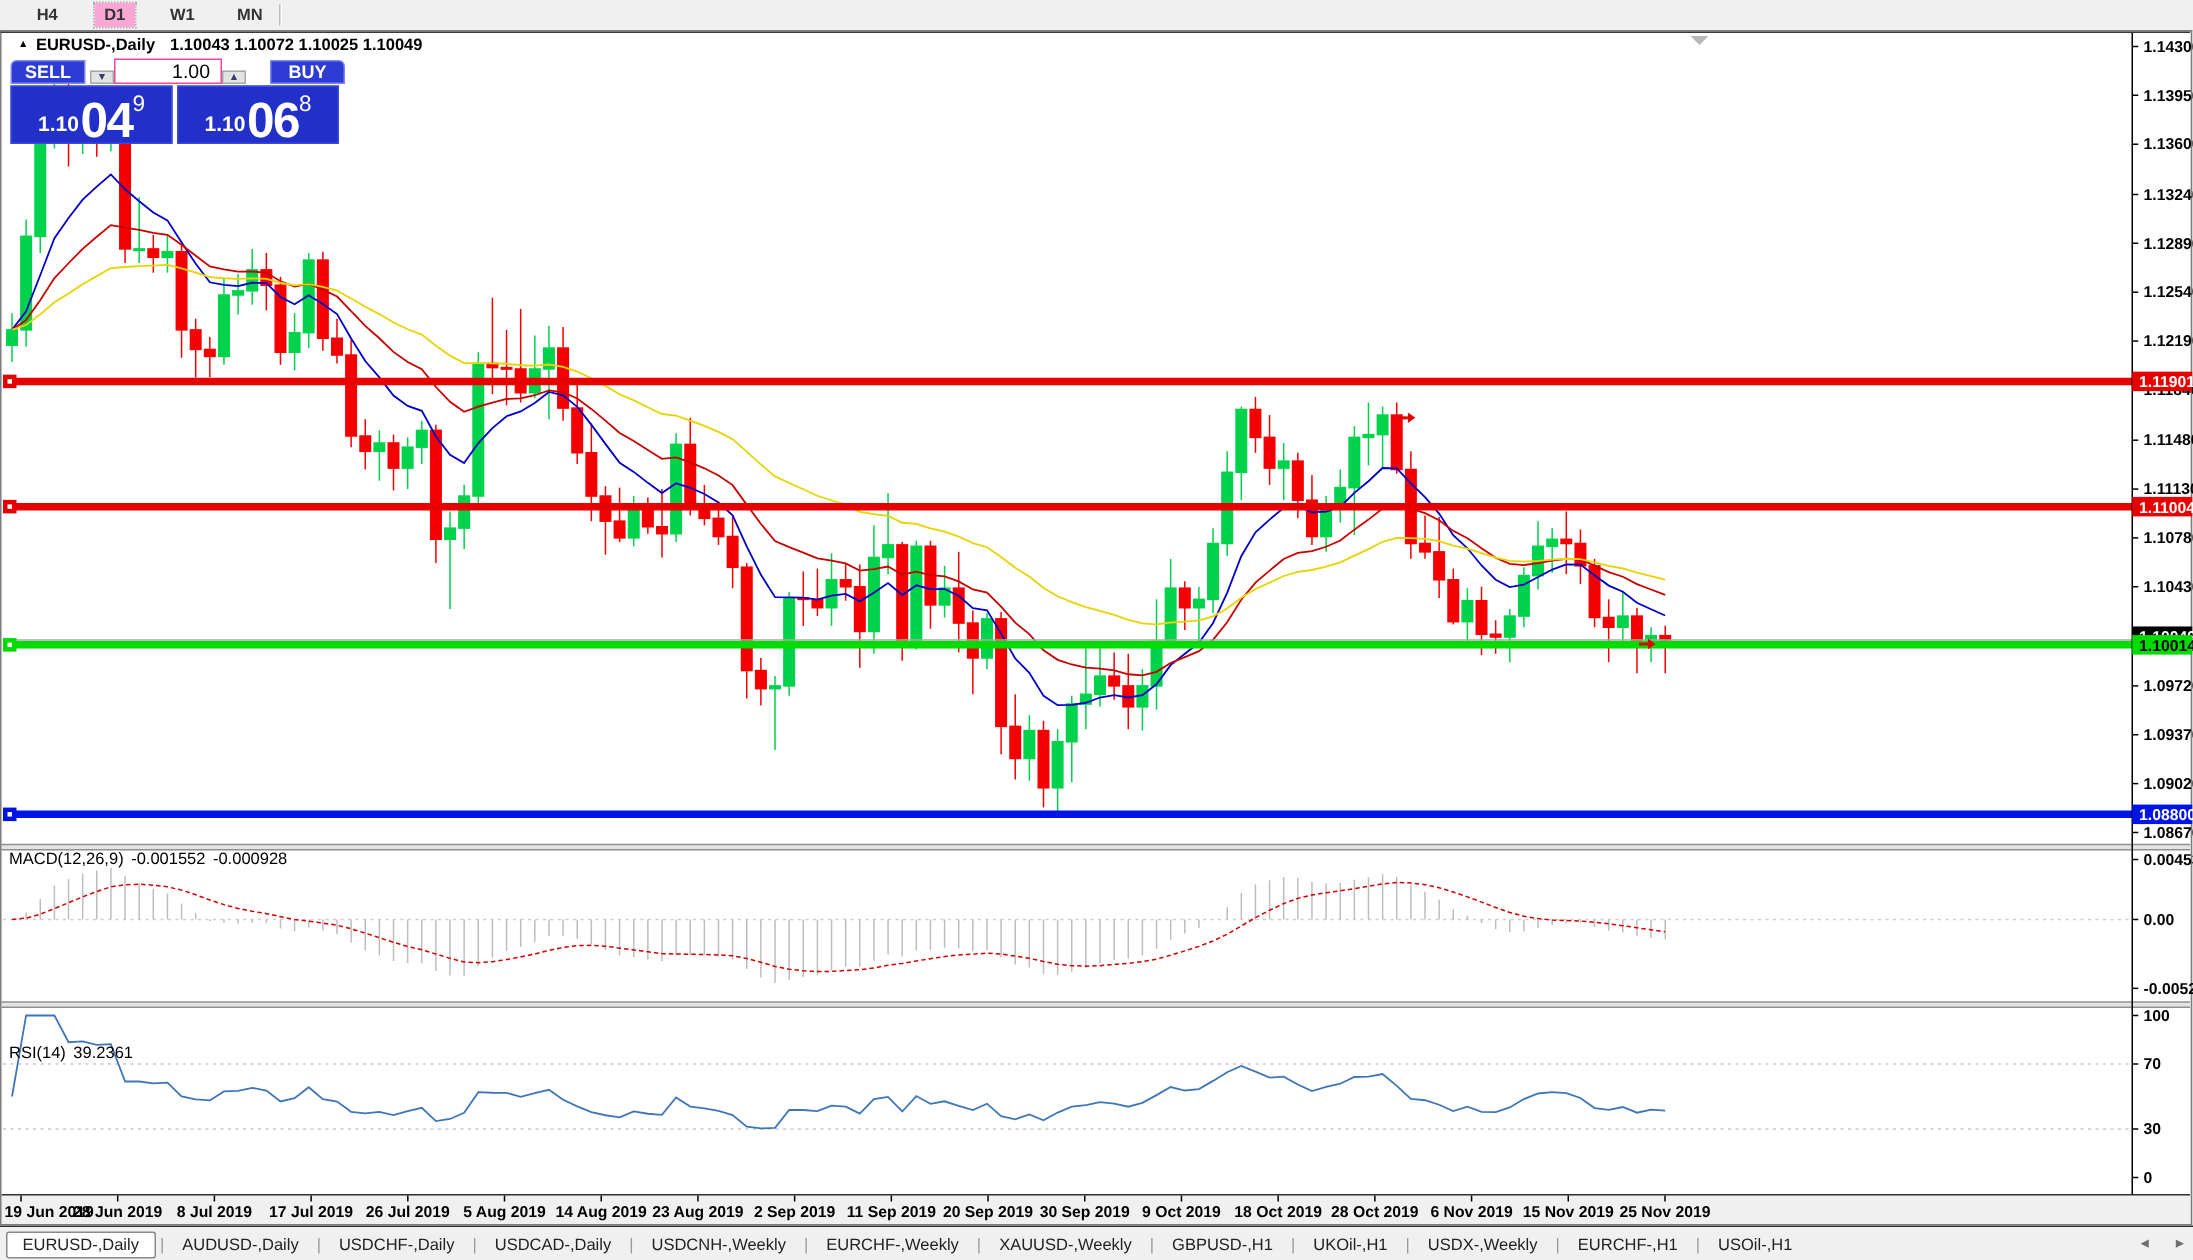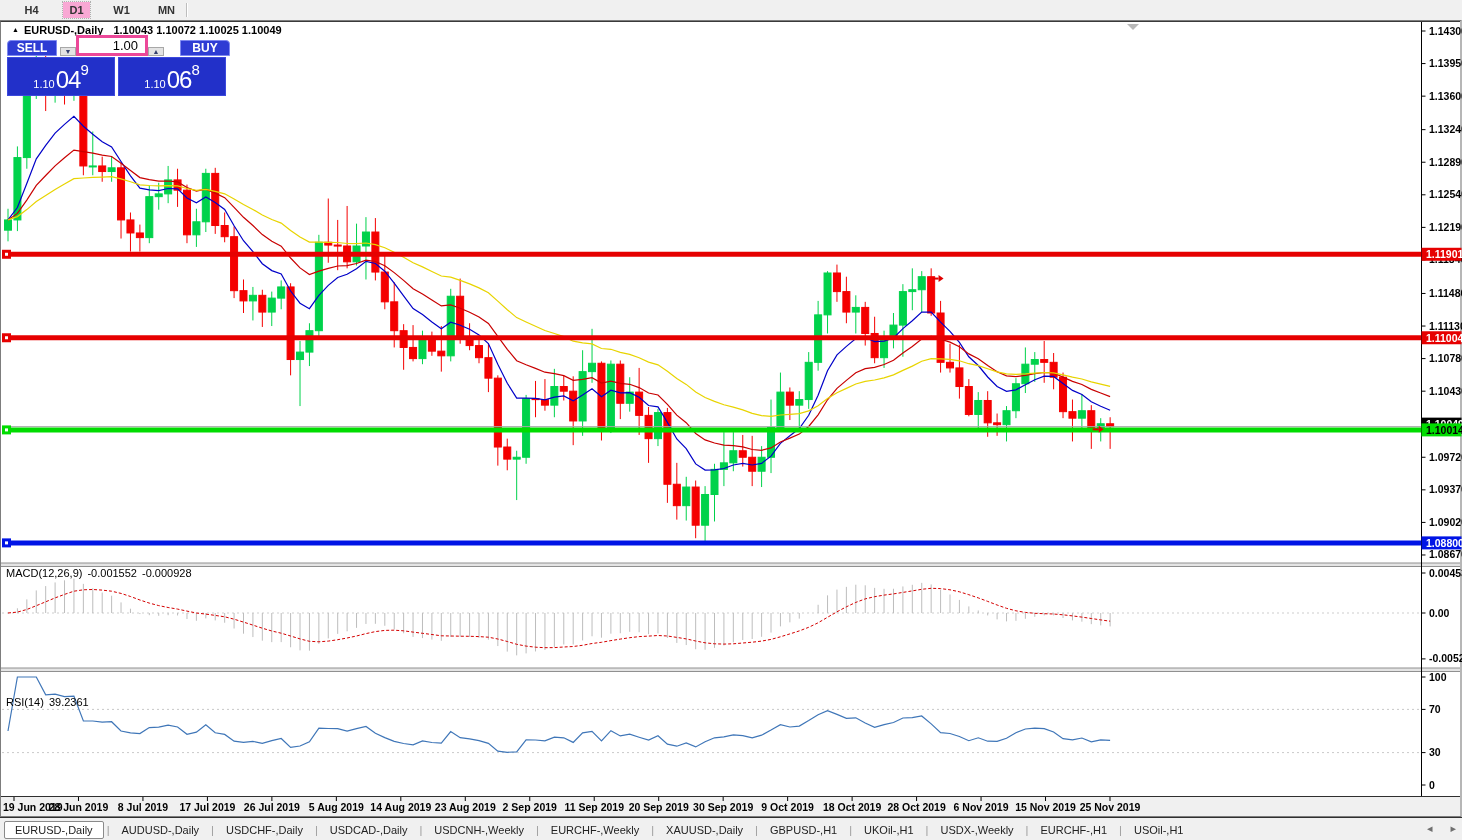--- a/index.html
+++ b/index.html
@@ -18,28 +18,28 @@
   .chart-title .sym{margin-right:10px}
   
   .ocp{position:absolute;left:7px;top:42px;width:223px;z-index:6}
   .ocp .row1{display:flex;height:14px;align-items:flex-end}
   .tr-btn{width:50px;background:#2e3cd4;border:1px solid #7d88f0;color:#fff;font-size:12px;font-weight:700;
           display:flex;align-items:center;justify-content:center;box-sizing:border-box}
   .tr-btn.sell{border-radius:4px 0 0 0;margin-right:3px}
   .tr-btn.buy{border-radius:0 4px 0 0;margin-left:16px}
   .spin{width:16px;background:#e3e3e3;border:1px solid #a8a8a8;box-sizing:border-box;color:#35406e;
         font-size:7px;display:flex;align-items:center;justify-content:center}
-  .vol{flex:1;min-width:0;border:3px solid #ec4899;box-sizing:border-box;font-family:"Liberation Sans",sans-serif;
+  .vol{flex:1;min-width:0;border:1px solid #ec4899;box-sizing:border-box;font-family:"Liberation Sans",sans-serif;
        font-size:13px;text-align:right;padding:0 7px 0 0;background:#fff;color:#000}
   .ocp .row2{display:flex;margin-top:1px}
   .pbox{width:108px;height:39px;background:#2230c9;border:1px solid #3c49dd;box-sizing:border-box;color:#fff;
         display:flex;align-items:flex-end;justify-content:center;padding-bottom:2px}
   .pbox.sellp{margin-right:3px}
-  .pbox .pre{font-size:11px;font-weight:400;margin:0 1px 3px 0}
-  .pbox .big{font-size:24px;font-weight:400;line-height:26px;letter-spacing:-1px}
+  .pbox .pre{font-size:14px;font-weight:700;margin:0 1px 3px 0}
+  .pbox .big{font-size:33px;font-weight:700;line-height:26px;letter-spacing:-1px}
   .pbox .sup{font-size:15px;font-weight:400;margin-bottom:15px}
   
   .pane-label{position:absolute;left:6px;font-size:11px;font-weight:400;color:#000;z-index:5;white-space:nowrap}
   .pane-label span{margin-right:0}
   .pane-label .val{margin-left:5px}
   
   .tabbar{position:absolute;left:0;top:817px;width:1462px;height:23px;background:#f0f0f0;
           border-top:1px solid #2f2f2f;display:flex;align-items:center;font-size:11px;color:#222}
   .tab{padding:2px 11px;white-space:nowrap;cursor:default}
   .tab.active{background:#fff;border:1px solid #8a8a8a;border-radius:2px;margin:0 2px 0 4px;padding:2px 10px}
@@ -601,21 +601,21 @@
     <div class="tab">AUDUSD-,Daily</div>
     <span class="tab-div">|</span>
     <div class="tab">USDCHF-,Daily</div>
     <span class="tab-div">|</span>
     <div class="tab">USDCAD-,Daily</div>
     <span class="tab-div">|</span>
     <div class="tab">USDCNH-,Weekly</div>
     <span class="tab-div">|</span>
     <div class="tab">EURCHF-,Weekly</div>
     <span class="tab-div">|</span>
-    <div class="tab">XAUUSD-,Daily</div>
+    <div class="tab">XAUUSD-,Weekly</div>
     <span class="tab-div">|</span>
     <div class="tab">GBPUSD-,H1</div>
     <span class="tab-div">|</span>
     <div class="tab">UKOil-,H1</div>
     <span class="tab-div">|</span>
     <div class="tab">USDX-,Weekly</div>
     <span class="tab-div">|</span>
     <div class="tab">EURCHF-,H1</div>
     <span class="tab-div">|</span>
     <div class="tab">USOil-,H1</div>

